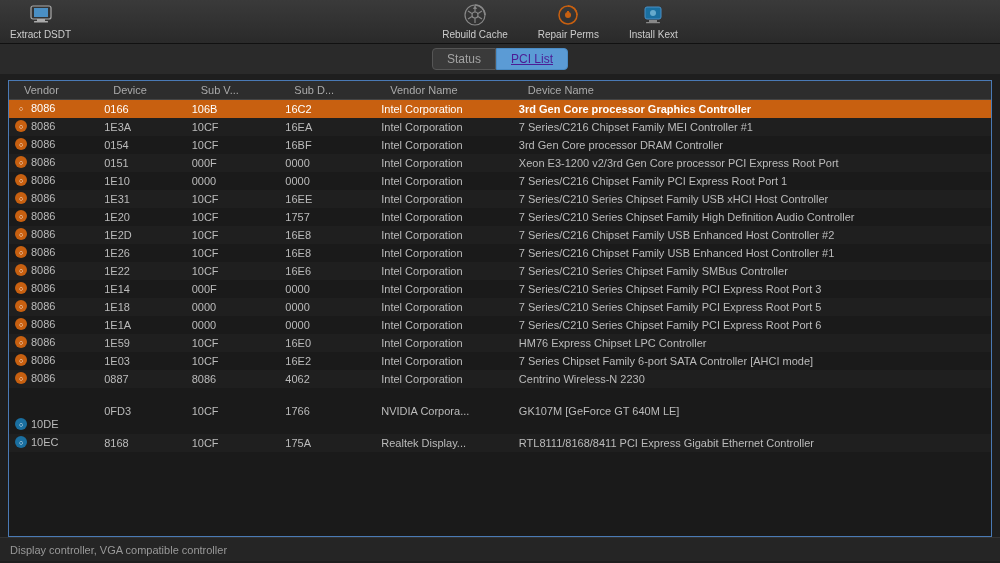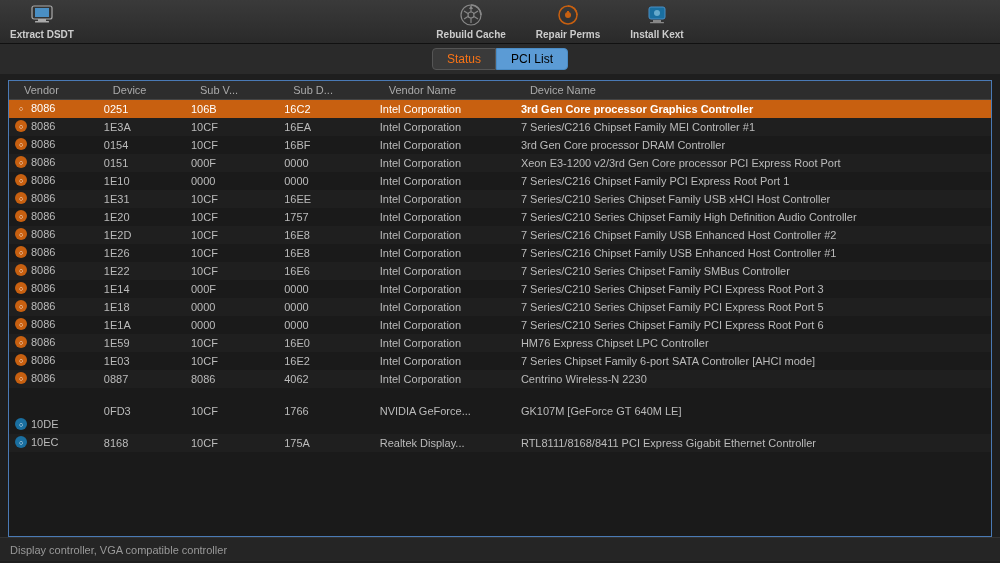--- a/index.html
+++ b/index.html
@@ -40,21 +40,20 @@
       justify-content: flex-end;
     }
     .toolbar-item {
       display: flex;
       flex-direction: column;
       align-items: center;
       gap: 2px;
       cursor: pointer;
       color: #ccc;
       font-size: 10px;
-      font-weight: bold;
     }
     .toolbar-item .icon-wrap {
       width: 24px;
       height: 24px;
       display: flex;
       align-items: center;
       justify-content: center;
     }
     .toolbar-item svg {
       fill: #ccc;
@@ -73,32 +72,33 @@
       background: #2a2a2a;
       padding: 4px 0;
       gap: 0;
     }
     .tab-btn {
       padding: 3px 14px;
       font-size: 12px;
       cursor: pointer;
       border: 1px solid #555;
       background: #3a3a3a;
-      color: #f97316;
+      color: #a3a3a3;
     }
     .tab-btn:first-child {
       border-radius: 4px 0 0 4px;
     }
     .tab-btn:last-child {
       border-radius: 0 4px 4px 0;
     }
     .tab-btn.active {
       background: #5b9bd5;
-      color: #000000;
+      color: #4c1d95;
       border-color: #4a8bc4;
+      text-decoration: underline;
     }
 
     
     .main-content {
       height: calc(563px - 44px - 32px - 24px);
       padding: 6px 8px 0 8px;
       overflow: hidden;
     }
 
     
@@ -242,21 +242,21 @@
           <th>Vendor Name</th>
           <th>Device Name</th>
         </tr>
       </thead>
       <tbody id="table-body">
       <tr class="selected">
             <td><span style="display:inline-flex;align-items:center;gap:4px;"><svg width="12" height="12" viewBox="0 0 12 12">
                   <circle cx="6" cy="6" r="6" fill="#c86010"></circle>
                   <text x="6" y="8.5" text-anchor="middle" font-size="7" fill="white" font-family="Arial">○</text>
                 </svg> 8086</span></td>
-            <td>0251</td>
+            <td>0166</td>
             <td>106B</td>
             <td>16C2</td>
             <td>Intel Corporation</td>
             <td style="font-weight: bold; color: rgb(255, 255, 255); margin-top: 24px;">3rd Gen Core processor Graphics Controller</td>
           </tr>
           <tr>
             <td><span style="display:inline-flex;align-items:center;gap:4px;"><svg width="12" height="12" viewBox="0 0 12 12">
                   <circle cx="6" cy="6" r="6" fill="#c86010"></circle>
                   <text x="6" y="8.5" text-anchor="middle" font-size="7" fill="white" font-family="Arial">○</text>
                 </svg> 8086</span></td>
@@ -421,21 +421,21 @@
             <td>Centrino Wireless-N 2230</td>
           </tr>
           <tr>
             <td><span style="display:inline-flex;align-items:center;gap:4px;margin-top:28px;"><svg width="12" height="12" viewBox="0 0 12 12">
                   <circle cx="6" cy="6" r="6" fill="#1a6fa0"></circle>
                   <text x="6" y="8.5" text-anchor="middle" font-size="7" fill="white" font-family="Arial">○</text>
                 </svg> 10DE</span></td>
             <td>0FD3</td>
             <td>10CF</td>
             <td>1766</td>
-            <td>NVIDIA GeForce...</td>
+            <td>NVIDIA Corpora...</td>
             <td>GK107M [GeForce GT 640M LE]</td>
           </tr>
           <tr>
             <td><span style="display:inline-flex;align-items:center;gap:4px;text-align:right;"><svg width="12" height="12" viewBox="0 0 12 12">
                   <circle cx="6" cy="6" r="6" fill="#1a6fa0"></circle>
                   <text x="6" y="8.5" text-anchor="middle" font-size="7" fill="white" font-family="Arial">○</text>
                 </svg> 10EC</span></td>
             <td>8168</td>
             <td>10CF</td>
             <td>175A</td>

